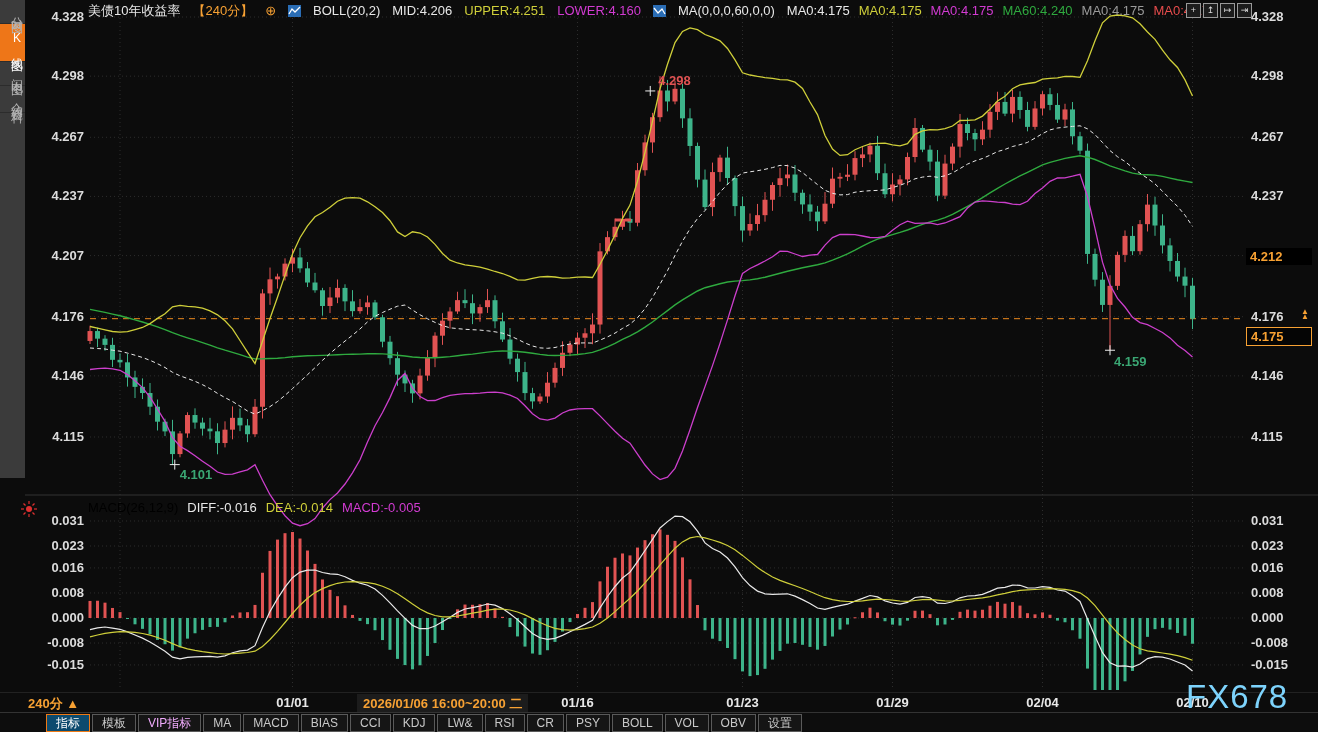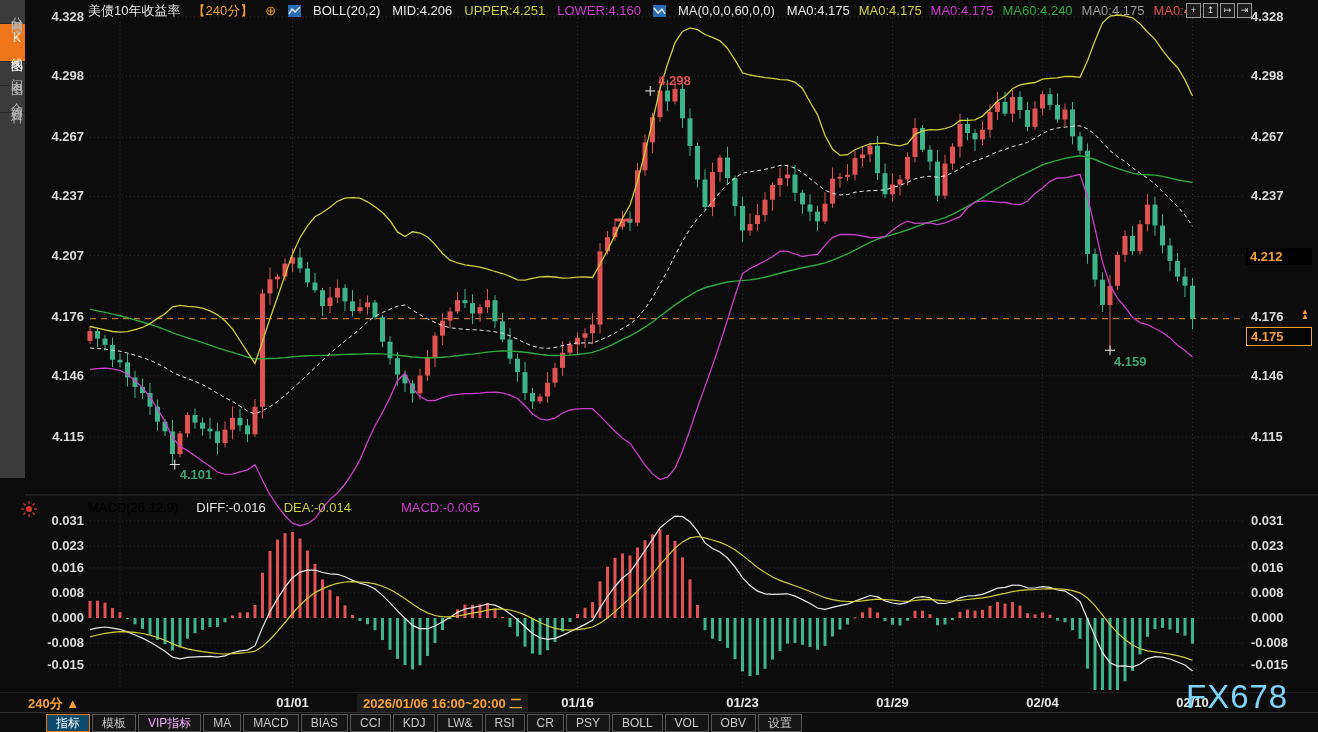--- a/index.html
+++ b/index.html
@@ -16,22 +16,22 @@
           font-size:13px;color:#e8e8e8;white-space:nowrap;z-index:5;}
   .hd-title{color:#e8e8e8;}
   .hd-period{color:#f7a133;}
   .hd-gear{color:#f7a133;font-size:13px;}
   .hd-upper{color:#cfcf3a;} .hd-lower{color:#d23bd2;}
   .mini-icon{display:inline-block;width:13px;height:12px;}
   .winicons{position:absolute;left:1186px;top:3px;display:flex;gap:2px;z-index:7;}
   .winicons span{display:inline-block;width:13px;height:13px;border:1px solid #999;background:#1c1c1c;
                  color:#ddd;font-size:9px;line-height:13px;text-align:center;cursor:pointer;}
   
-  .macdlabel{position:absolute;left:88px;top:500px;font-size:13px;display:flex;gap:18px;z-index:5;white-space:nowrap;}
-  .ml-diff{color:#e8e8e8;} .ml-dea{color:#cfcf3a;} .ml-macd{color:#d23bd2;margin-left:32px;}
+  .macdlabel{position:absolute;left:88px;top:500px;font-size:13px;display:flex;gap:9px;z-index:5;white-space:nowrap;}
+  .ml-diff{color:#e8e8e8;} .ml-dea{color:#cfcf3a;} .ml-macd{color:#d23bd2;}
   .alarm{position:absolute;left:21px;top:501px;z-index:6;}
   
   .pricebox{position:absolute;font-weight:bold;font-size:13px;z-index:6;padding:1px 4px;}
   .box212{left:1246px;top:248px;width:58px;background:#000;color:#f7a133;}
   .box175{left:1246px;top:327px;width:56px;background:#050505;color:#f7a133;border:1px solid #f7a133;}
   .arrowmk{position:absolute;left:1301px;top:309px;color:#f7a133;font-size:8px;line-height:5px;
            display:flex;flex-direction:column;z-index:6;}
   
   .dates{position:absolute;left:0;top:692px;width:1318px;height:20px;background:#0c0c0c;
          border-top:1px solid #222;z-index:4;}

